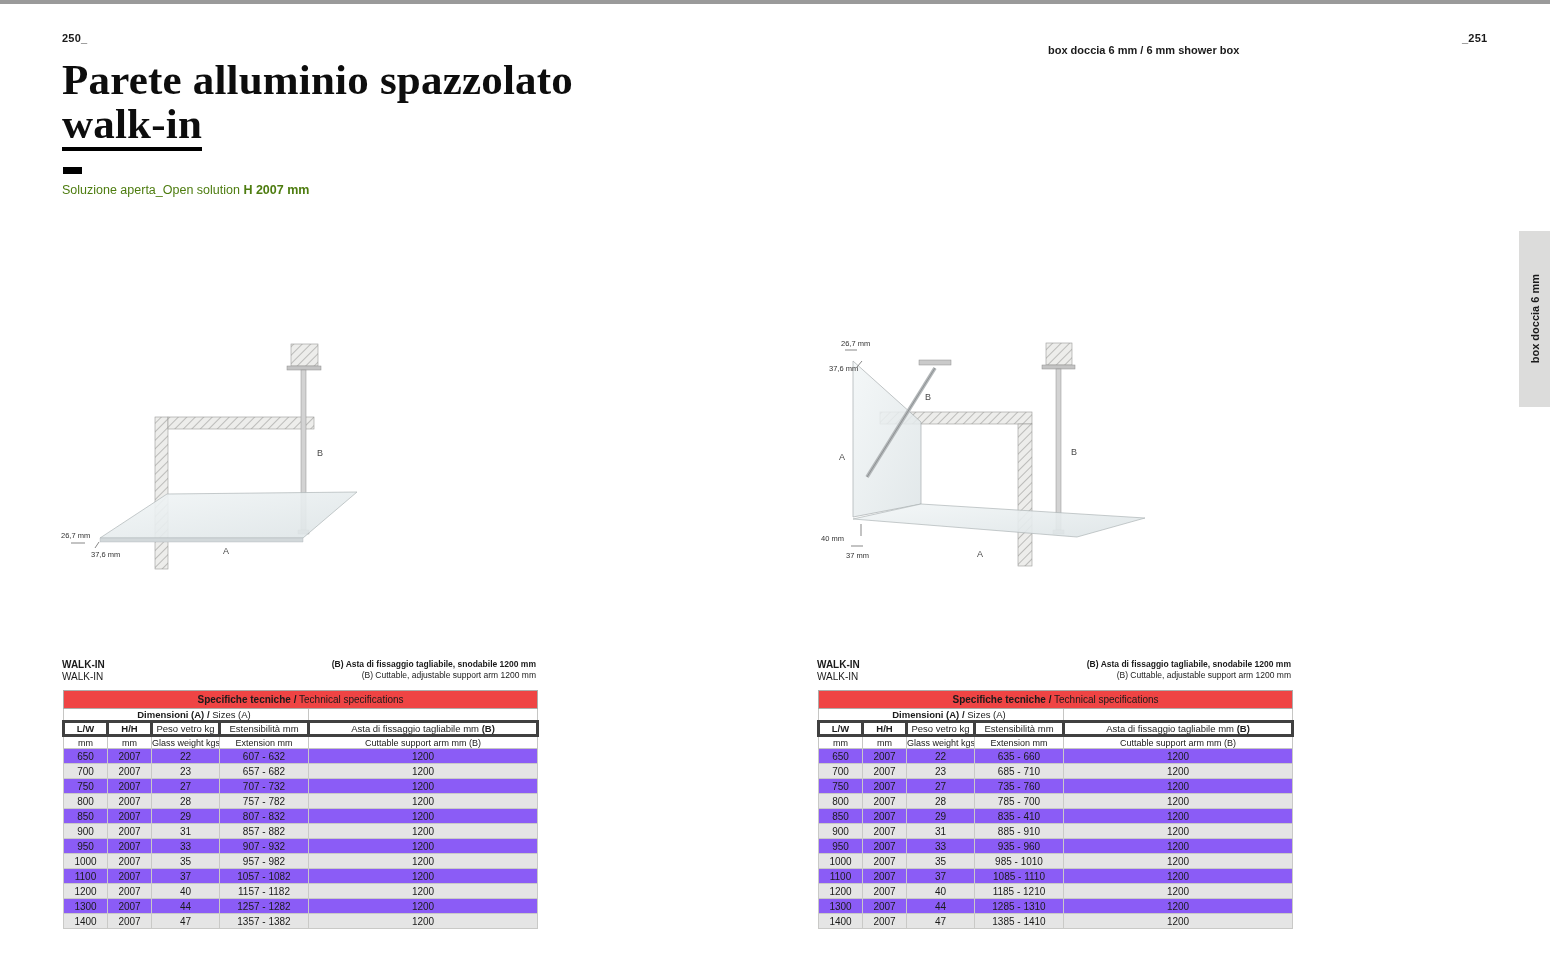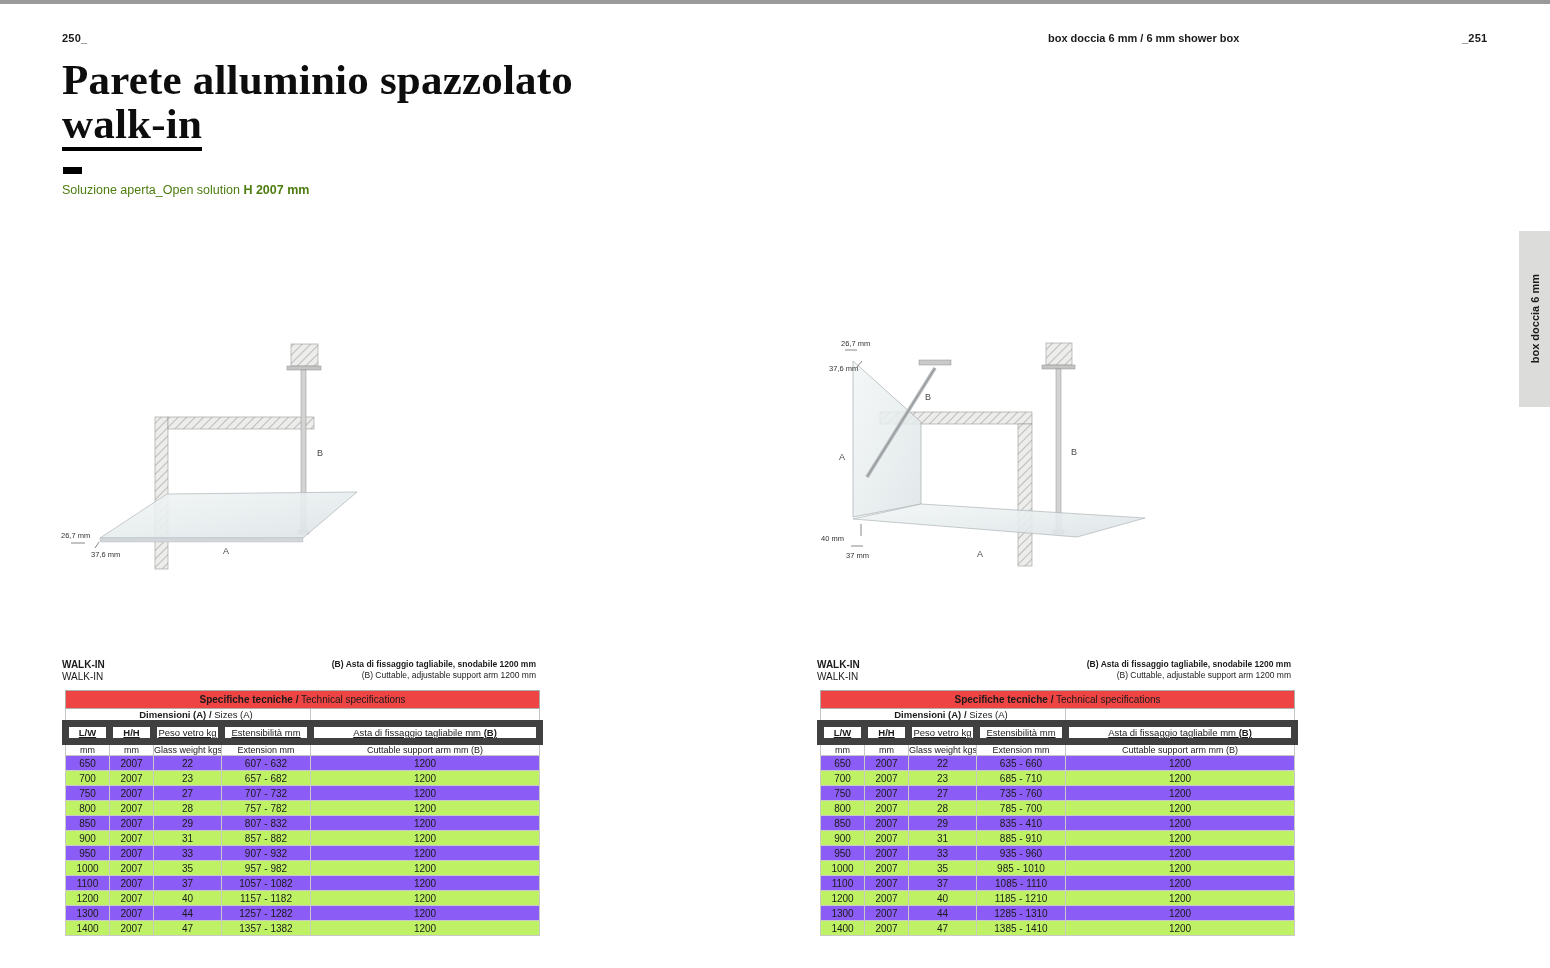--- a/index.html
+++ b/index.html
@@ -34,37 +34,37 @@
   .table-block { position:absolute; top:655px; width:474px; }
   .tb-left  { left:62px; }
   .tb-right { left:817px; }
   .table-head { display:flex; justify-content:space-between; align-items:flex-start; margin-bottom:7px; }
   .product-names { font-size:10px; line-height:1.2; }
   .notes { text-align:right; font-size:8.5px; line-height:1.25; color:#1a1a1a; }
   table { border-collapse:collapse; width:100%; table-layout:fixed; }
   th, td { text-align:center; vertical-align:middle; font-weight:normal; padding:0; overflow:hidden; white-space:nowrap; }
   tr.spec-row th { background:#ef4444; height:18px; font-size:10px; border:1px solid #adadab; }
   tr.dim-row th  { background:#ffffff; height:13px; font-size:9.5px; border:1px solid #c6c6c4;padding-left:16px; }
-  tr.col-row th  { background:#ffffff; height:14px; font-size:9.5px; border:7px solid #404040;text-decoration:underline; }
+  tr.col-row th  { background:#ffffff; height:14px; font-size:9.5px; border:3px solid #404040; }
   tr.sub-row th  { background:#ffffff; height:13px; font-size:9px;   border:1px solid #c6c6c4; }
   tbody td { height:15px; font-size:10px; border:1px solid #c9c9c7; }
   tbody tr.row-white td { background:#8b5cf6; }
-  tbody tr.row-gray  td { background:#bef264; }
+  tbody tr.row-gray  td { background:#e5e5e5; }
 
   
   .dim { font-family:"Liberation Sans", sans-serif; font-size:7.5px; fill:#333; }
   .lbl { font-family:"Liberation Sans", sans-serif; font-size:9px; fill:#4a4a4a; }
 </style>
 </head>
 <body>
 
 <div class="page">
 
   <div class="abs pagenum" style="left:62px; top:28px">250_</div>
-  <div class="abs header-title" style="left:1048px; top:28px">box doccia 6 mm / 6 mm shower box</div>
+  <div class="abs header-title" style="left:1048px; top:40px">box doccia 6 mm / 6 mm shower box</div>
   <div class="abs pagenum" style="left:1462px; top:28px">_251</div>
 
   <div class="side-tab">
     <span>box doccia 6 mm</span>
   </div>
 
   <h1 class="title">
     <span style="display:block">Parete alluminio spazzolato</span>
     <span class="walk-underline">walk-in</span>
   </h1>

